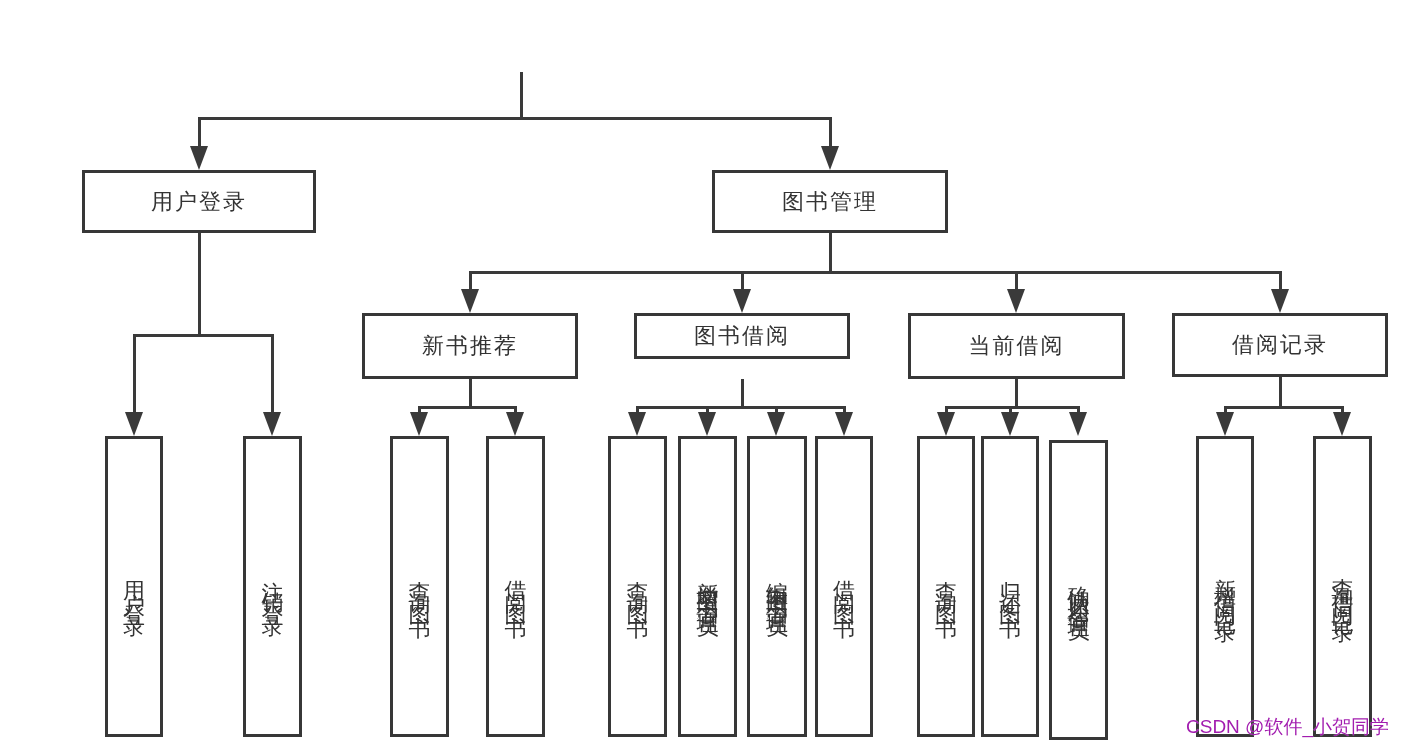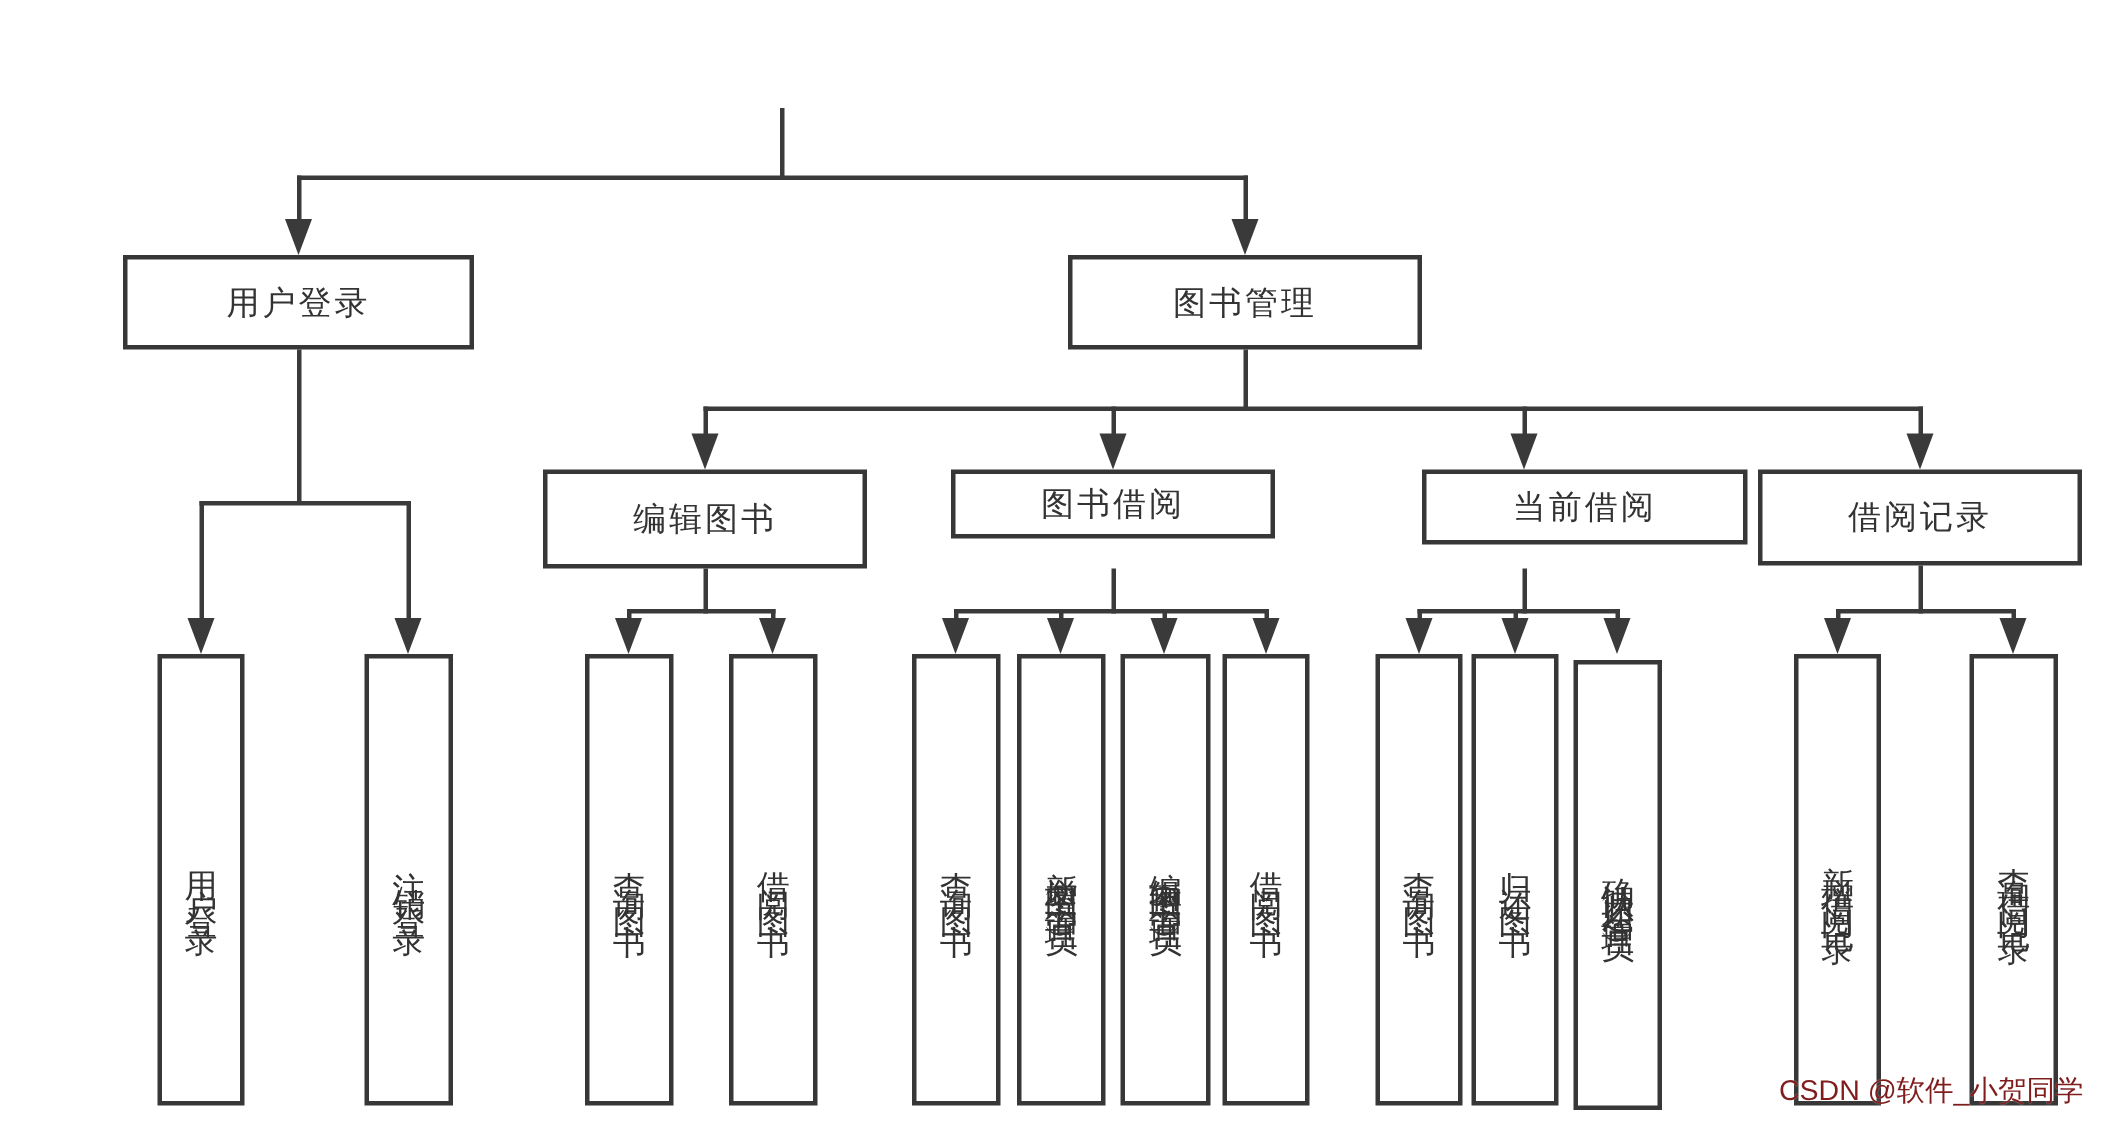--- a/index.html
+++ b/index.html
@@ -20,21 +20,21 @@
   .leaf span.mid{letter-spacing:9px;}
   .leaf span.long{letter-spacing:5px;}
   .vl,.hl{position:absolute;background:#3a3a3a;}
   .arr{
     position:absolute;width:0;height:0;
     border-left:9px solid transparent;border-right:9px solid transparent;
     border-top:24px solid #3a3a3a;
   }
   .watermark{
     position:absolute;left:1186px;top:714px;width:210px;
-    font-size:19px;color:#7f1d1d;white-space:nowrap;z-index:5;
+    font-size:19px;color:#a21caf;white-space:nowrap;z-index:5;
     text-shadow:0 0 1px rgba(255,255,255,.6);
   }
 </style>
 </head>
 <body>
 
 <div id="canvas">
 
 
   <div class="vl" style="left:520px;top:72px;width:3px;height:46px"></div>
@@ -63,26 +63,26 @@
   <div class="vl" style="left:469px;top:271px;width:3px;height:20px"></div>
   <div class="arr" style="left:461px;top:289px"></div>
   <div class="vl" style="left:741px;top:271px;width:3px;height:20px"></div>
   <div class="arr" style="left:733px;top:289px"></div>
   <div class="vl" style="left:1015px;top:271px;width:3px;height:20px"></div>
   <div class="arr" style="left:1007px;top:289px"></div>
   <div class="vl" style="left:1279px;top:271px;width:3px;height:20px"></div>
   <div class="arr" style="left:1271px;top:289px"></div>
 
   <div class="box hbox" style="left:362px;top:313px;width:216px;height:66px">
-    <span>编辑图书</span>
+    <span>新书推荐</span>
   </div>
   <div class="box hbox" style="left:634px;top:313px;width:216px;height:46px">
     <span>图书借阅</span>
   </div>
-  <div class="box hbox" style="left:948px;top:313px;width:217px;height:50px">
+  <div class="box hbox" style="left:908px;top:313px;width:217px;height:66px">
     <span>当前借阅</span>
   </div>
   <div class="box hbox" style="left:1172px;top:313px;width:216px;height:64px">
     <span>借阅记录</span>
   </div>
 
   <div class="vl" style="left:469px;top:379px;width:3px;height:30px"></div>
   <div class="hl" style="left:418px;top:406px;width:99px;height:3px"></div>
   <div class="vl" style="left:418px;top:406px;width:3px;height:9px"></div>
   <div class="arr" style="left:410px;top:412px"></div>

